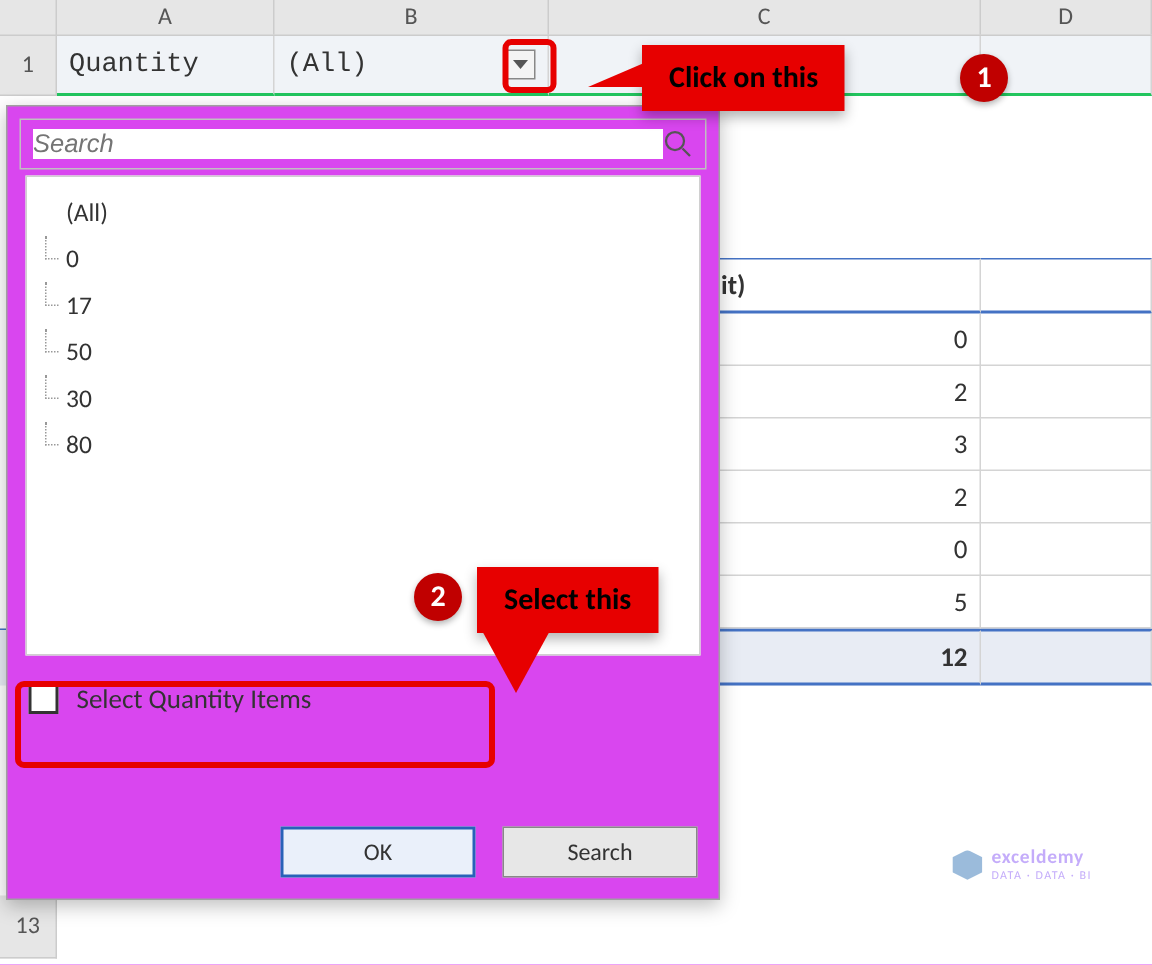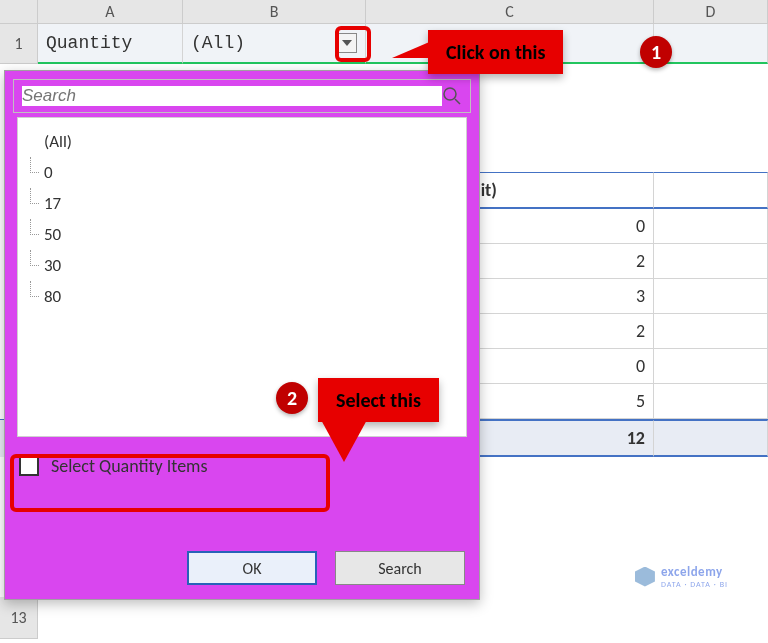--- a/index.html
+++ b/index.html
@@ -28,21 +28,21 @@
   .search-box input { border: none; flex: 1; font-size: 17px; color: #999; outline: none; font-style: italic;}
   .tree { margin: 4px 12px 0 12px; border: 1px solid #d0d0d0; height: 320px; padding: 8px 10px; font-size: 17px; color: #333; background: #fff; }
   .tree-item { padding: 5px 0 5px 16px; position: relative; }
   .tree-item::before { content: ''; position: absolute; left: 2px; top: 0; bottom: 50%; width: 8px; border-left: 1px dotted #999; border-bottom: 1px dotted #999; }
   .tree-item.first::before { top: 12px; border-left: none; border-bottom: none; }
   .multi-check { margin: 18px 14px 0 14px; display: flex; align-items: center; gap: 12px; font-size: 18px; }
   .multi-check .box { width: 20px; height: 20px; border: 2px solid #333; background: #fff; }
   .btn-row { position: absolute; bottom: 14px; right: 14px; display: flex; gap: 18px; text-align: right; }
   .btn { width: 130px; height: 34px; border: 1px solid #888; background: #e7e7e7; display: flex; align-items: center; justify-content: center; font-size: 16px; cursor: pointer; }
   .btn.primary { border: 2px solid #2862b8; background: #eaf0fa; }
-  .watermark { position: absolute; right: 40px; bottom: 54px; display: flex; align-items: center; gap: 6px; opacity: 0.5; font-size: 13px; color: #1d4ed8; }
+  .watermark { position: absolute; right: 40px; bottom: 54px; display: flex; align-items: center; gap: 6px; opacity: 0.5; font-size: 13px; color: #8b5cf6; }
   .watermark .wm-icon { width: 20px; height: 20px; background: #3a7ab8; clip-path: polygon(50% 0, 100% 25%, 100% 75%, 50% 100%, 0 75%, 0 25%); }
   .r13 { position: absolute; left: 0; bottom: 4px; display: flex; }
 </style>
 </head>
 <body>
 
 <div class="grid">
   <div class="col-headers">
     <div class="corner"></div>
     <div class="col-h colA">A</div>

